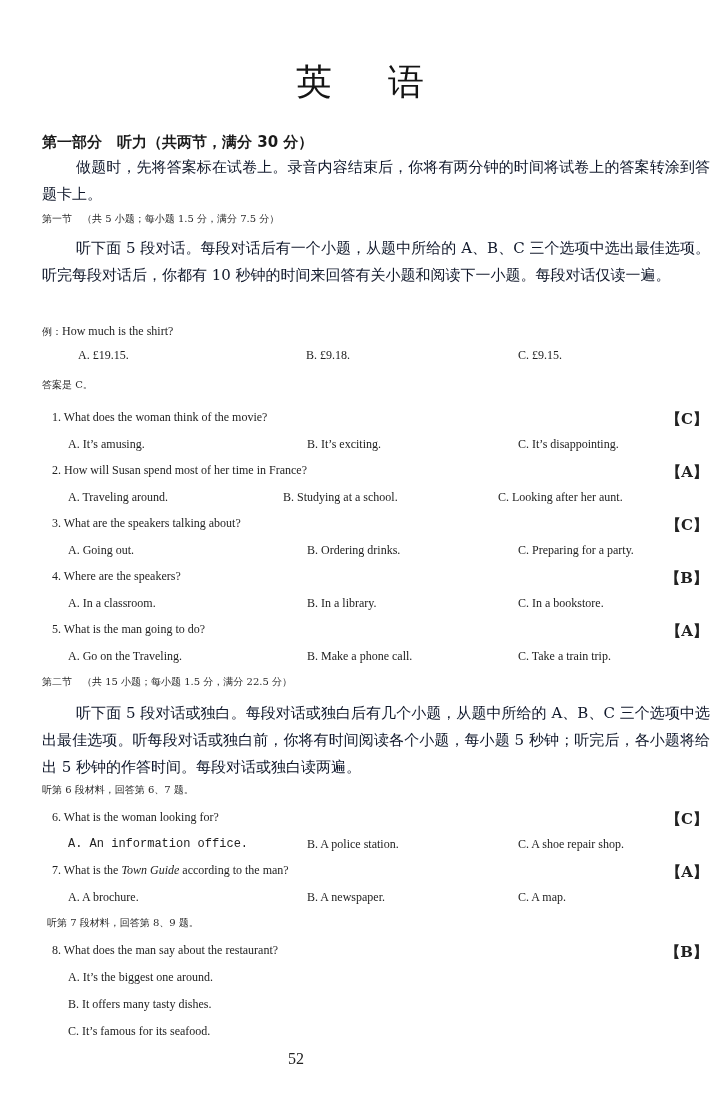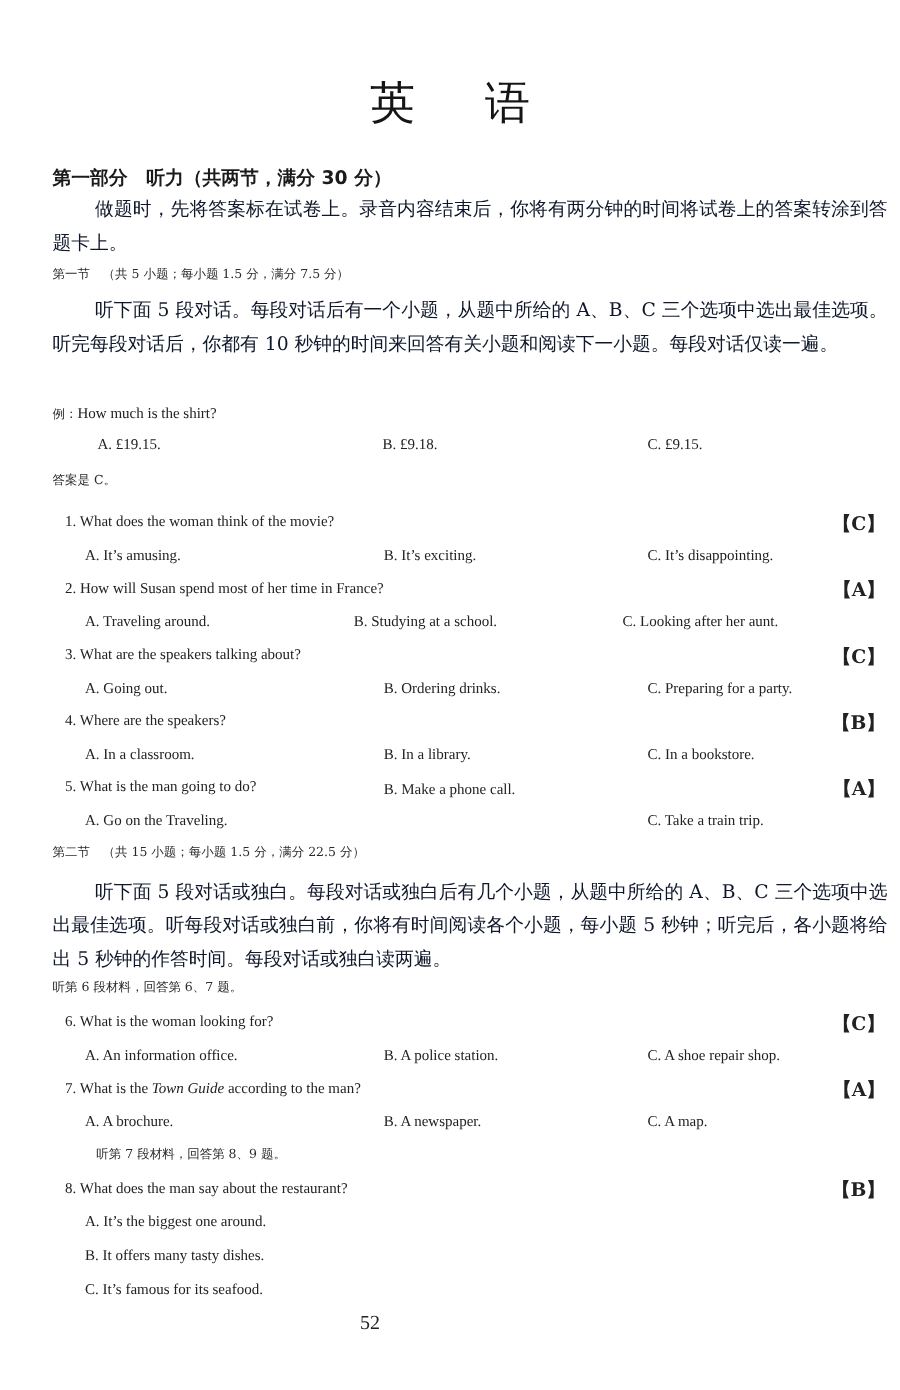--- a/index.html
+++ b/index.html
@@ -79,42 +79,42 @@
 
 <div class="abs en q" style="top:569px;">4. Where are the speakers?</div>
 <div class="abs ans" style="top:569px;">【B】</div>
 <div class="abs en optA" style="top:596px;">A. In a classroom.</div>
 <div class="abs en optB" style="top:596px;">B. In a library.</div>
 <div class="abs en optC" style="top:596px;">C. In a bookstore.</div>
 
 <div class="abs en q" style="top:622px;">5. What is the man going to do?</div>
 <div class="abs ans" style="top:622px;">【A】</div>
 <div class="abs en optA" style="top:649px;">A. Go on the Traveling.</div>
-<div class="abs en optB" style="top:624px;">B. Make a phone call.</div>
+<div class="abs en optB" style="top:649px;">B. Make a phone call.</div>
 <div class="abs en optC" style="top:649px;">C. Take a train trip.</div>
 
 <div class="abs zh" style="left:42px; top:675px;">第二节　（共 15 小题；每小题 1.5 分，满分 22.5 分）</div>
 
 <div class="abs para" style="top:700px;"><span class="indent"></span><span>听下面 5 段对话或独白。每段对话或独白后有几个小题，从题中所给的 A、B、C 三个选项中选出最佳选项。听每段对话或独白前，你将有时间阅读各个小题，每小题 5 秒钟；听完后，各小题将给出 5 秒钟的作答时间。每段对话或独白读两遍。</span></div>
 
 <div class="abs zh" style="left:42px; top:783px;">听第 6 段材料，回答第 6、7 题。</div>
 
 <div class="abs en q" style="top:810px;">6. What is the woman looking for?</div>
 <div class="abs ans" style="top:810px;">【C】</div>
-<div class="abs en optA" style="top:837px;">A. An information office.</div>
+<div class="abs en optA" style="top:837px;font-family:Liberation Mono, monospace;">A. An information office.</div>
 <div class="abs en optB" style="top:837px;">B. A police station.</div>
 <div class="abs en optC" style="top:837px;">C. A shoe repair shop.</div>
 
 <div class="abs en q" style="top:863px;"><span>7. What is the </span><i>Town Guide</i><span> according to the man?</span></div>
 <div class="abs ans" style="top:863px;">【A】</div>
 <div class="abs en optA" style="top:890px;">A. A brochure.</div>
 <div class="abs en optB" style="top:890px;">B. A newspaper.</div>
 <div class="abs en optC" style="top:890px;">C. A map.</div>
 
-<div class="abs zh" style="left:58px; top:916px;padding-left:19px;">听第 7 段材料，回答第 8、9 题。</div>
+<div class="abs zh" style="left:28px; top:916px;padding-left:19px;">听第 7 段材料，回答第 8、9 题。</div>
 
 <div class="abs en q" style="top:943px;">8. What does the man say about the restaurant?</div>
 <div class="abs ans" style="top:943px;">【B】</div>
 <div class="abs en optA" style="top:970px;">A. It’s the biggest one around.</div>
 <div class="abs en optA" style="top:997px;">B. It offers many tasty dishes.</div>
 <div class="abs en optA" style="top:1024px;">C. It’s famous for its seafood.</div>
 
 <div class="abs en page-num">52</div>
 
 </body></html>

